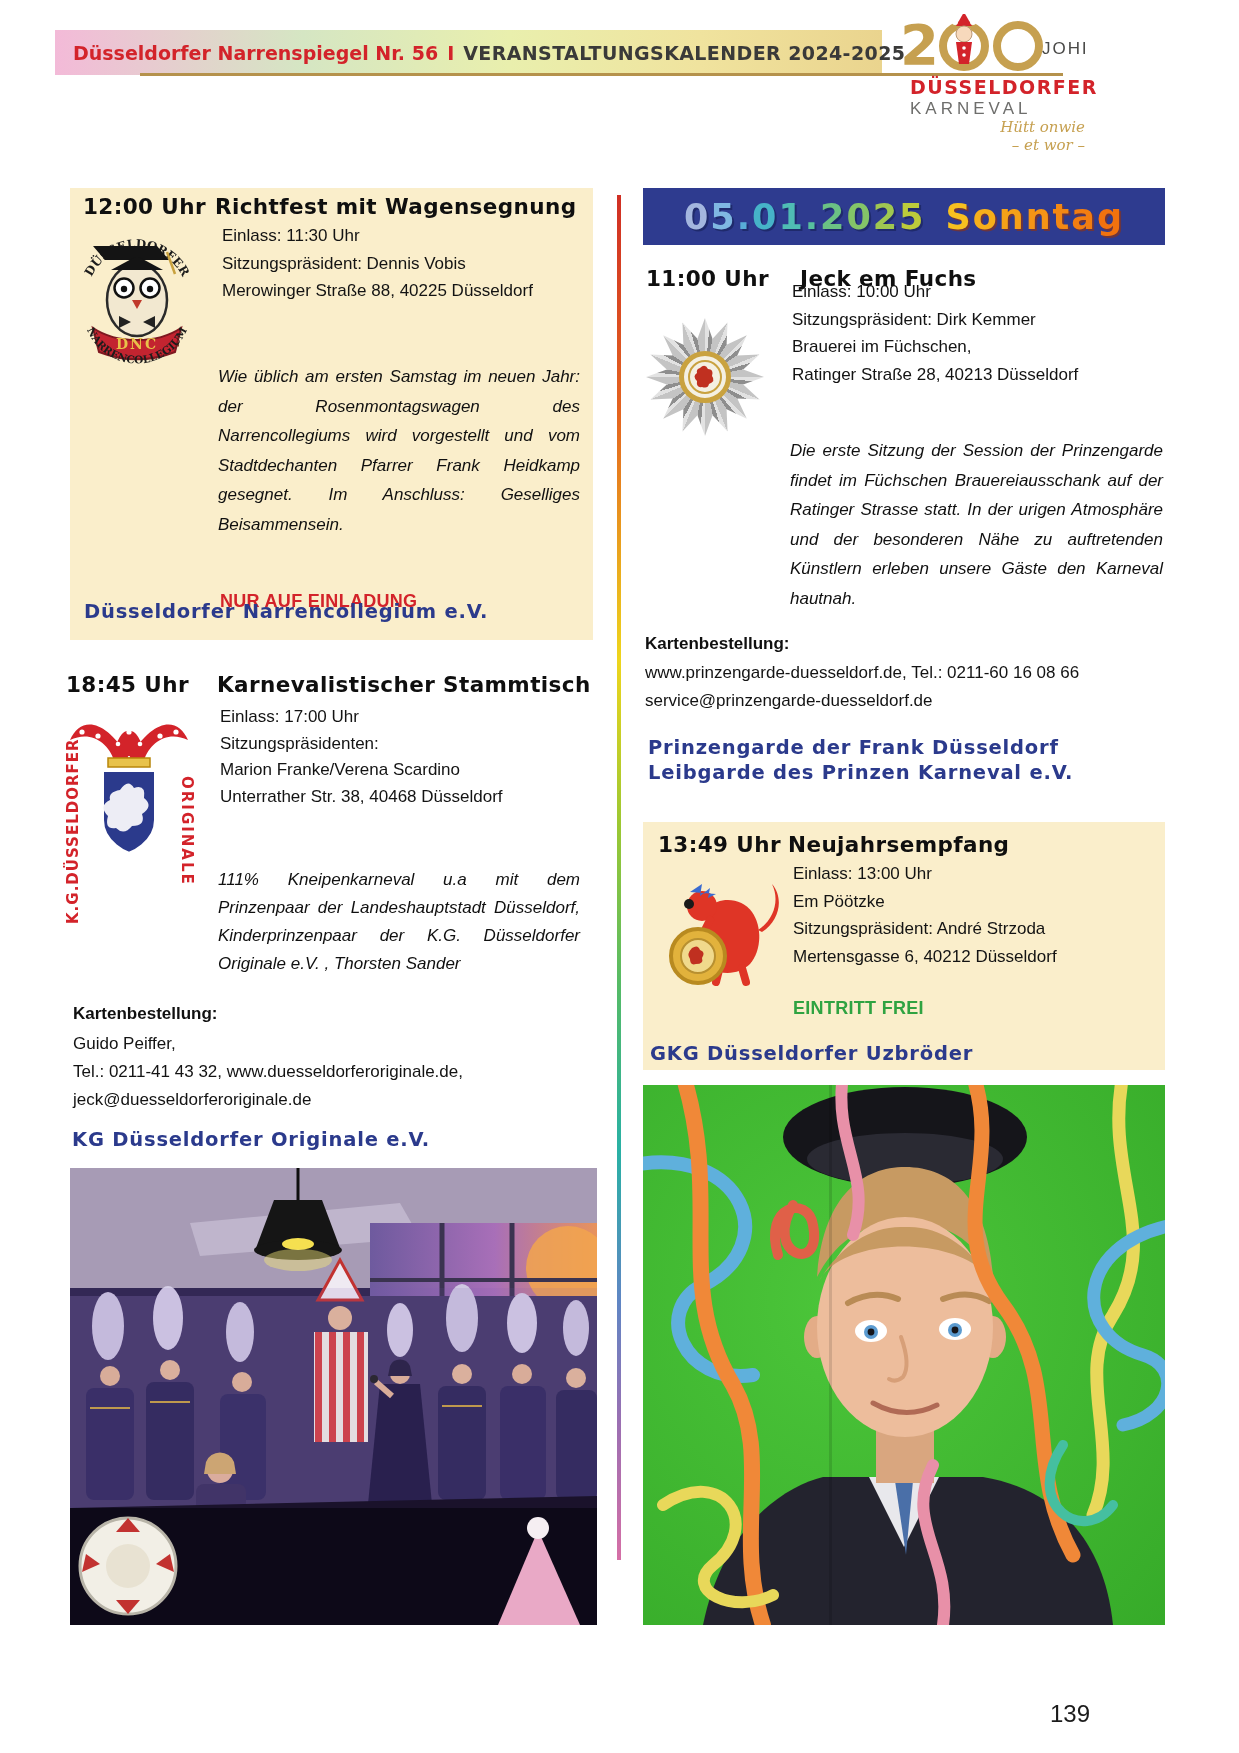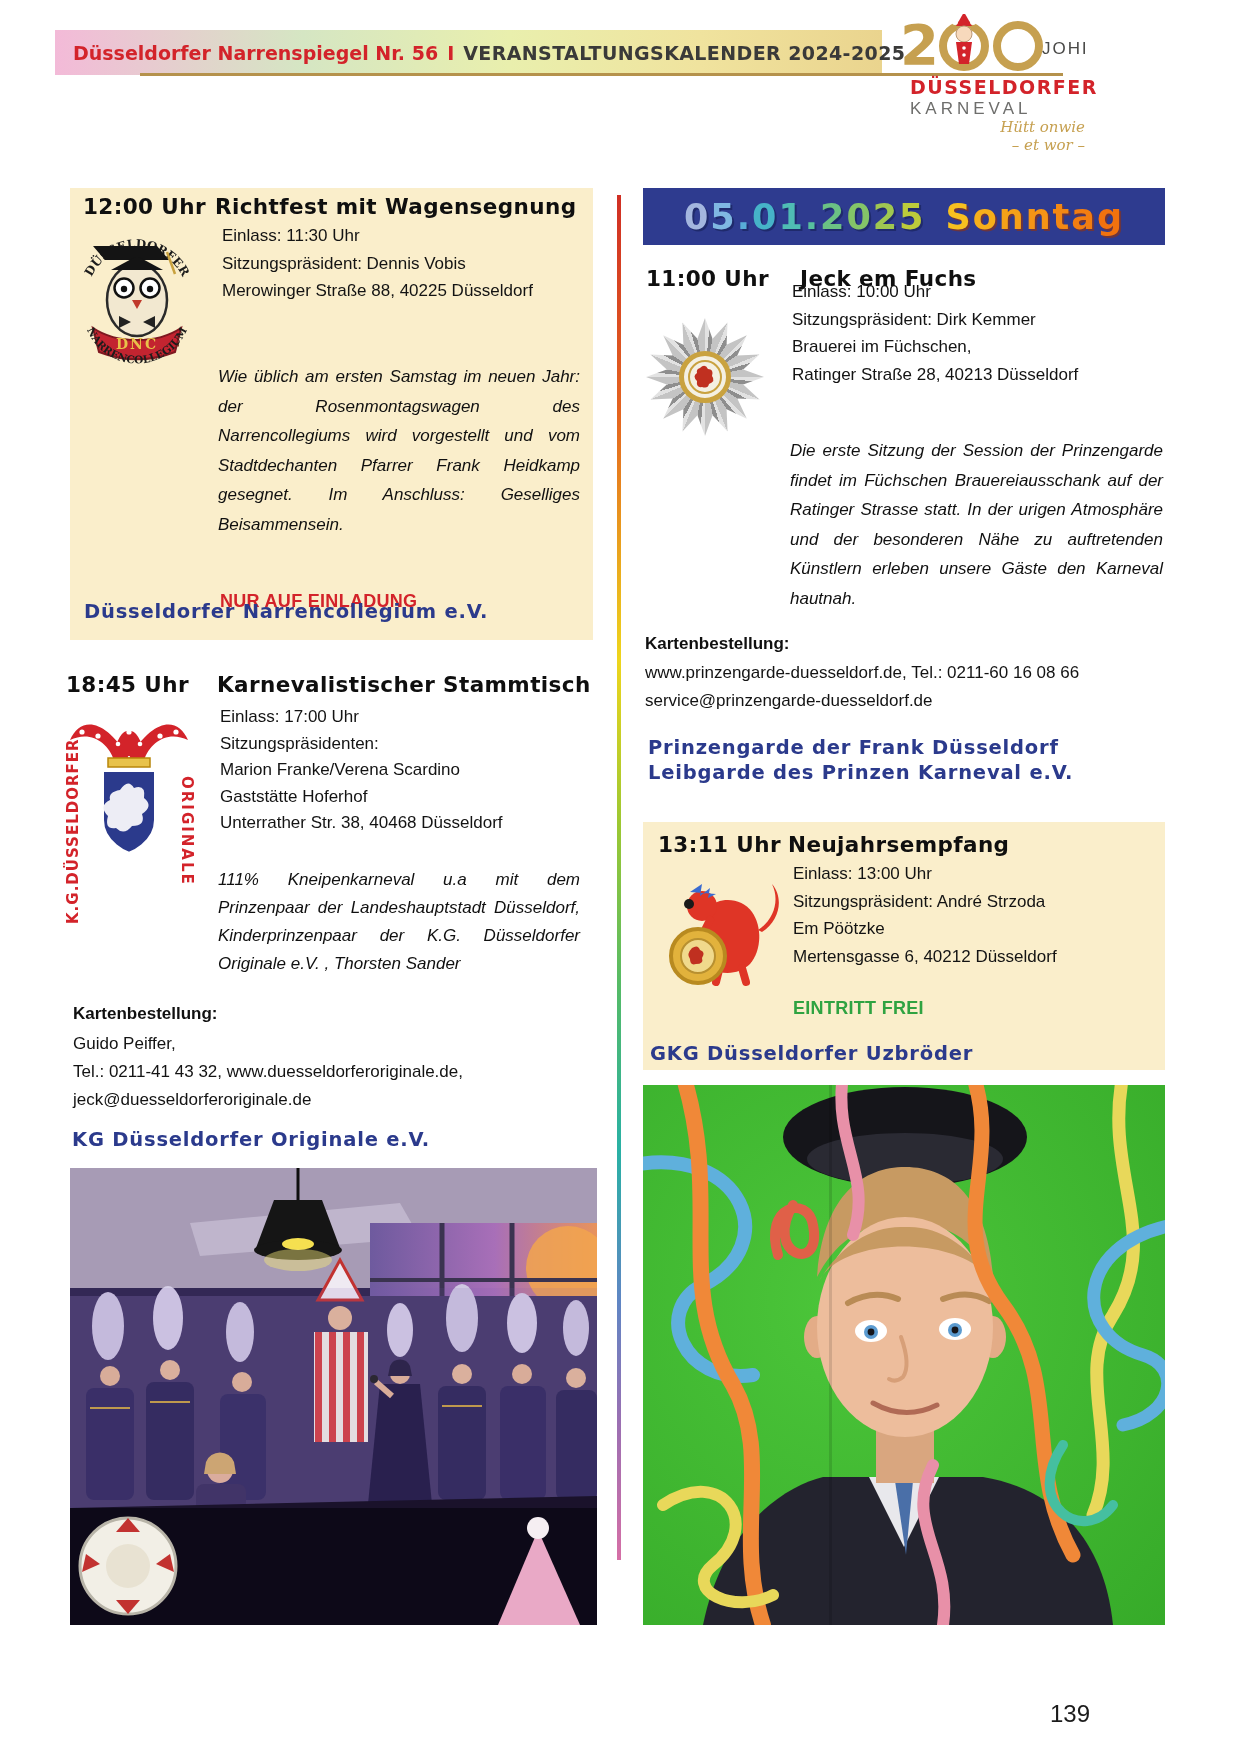--- a/index.html
+++ b/index.html
@@ -163,21 +163,20 @@
     <path d="M44,72 H98 V122 C98,146 71,156 71,156 C71,156 44,146 44,122 Z" fill="#2B3A8C" stroke="#fff" stroke-width="4"></path>
     <path d="M62,92 q8,-12 14,-2 q12,-4 10,10 q10,8 -2,16 q4,12 -10,12 q-8,10 -16,2 q-12,2 -8,-12 q-10,-10 2,-16 q-2,-8 10,-10 z" fill="#EDEDF5"></path>
     <text transform="translate(20,226) rotate(-90)" font-family="DejaVu Sans,sans-serif" font-weight="700" font-size="15" letter-spacing="1" fill="#D3232A">K.G.DÜSSELDORFER</text>
     <text transform="translate(124,78) rotate(90)" font-family="DejaVu Sans,sans-serif" font-weight="700" font-size="15" letter-spacing="2" fill="#D3232A">ORIGINALE</text>
   </svg>
 
   <div class="abs info" style="left:220px;top:704px;width:362px;line-height:26.5px;">
     <div>Einlass: 17:00 Uhr</div>
     <div>Sitzungspräsidenten:</div>
     <div>Marion Franke/Verena Scardino</div>
-    <div>Gaststätte Hoferhof</div>
     <div>Unterrather Str. 38, 40468 Düsseldorf</div>
   </div>
 
   <div class="abs desc" style="left:218px;top:866px;width:362px;line-height:28px;">111% Kneipenkarneval u.a mit dem Prinzenpaar der Landeshauptstadt Düsseldorf, Kinderprinzenpaar der K.G. Düsseldorfer Originale e.V. , Thorsten Sander</div>
 
   <div class="abs" style="left:73px;top:1004px;">
     <div class="tick-h">Kartenbestellung:</div>
     <div class="tick-l" style="margin-top:10px;">Guido Peiffer,</div>
     <div class="tick-l" style="margin-top:8px;">Tel.: 0211-41 43 32, www.duesseldorferoriginale.de,</div>
     <div class="tick-l" style="margin-top:8px;">jeck@duesseldorferoriginale.de</div>
@@ -299,39 +298,39 @@
     <div class="tick-h">Kartenbestellung:</div>
     <div class="tick-l" style="margin-top:9px;">www.prinzengarde-duesseldorf.de, Tel.: 0211-60 16 08 66</div>
     <div class="tick-l" style="margin-top:8px;">service@prinzengarde-duesseldorf.de</div>
   </div>
 
   <div class="abs org-blue" style="left:648px;top:736px;">Prinzengarde der Frank Düsseldorf</div>
   <div class="abs org-blue" style="left:648px;top:761px;">Leibgarde des Prinzen Karneval e.V.</div>
 
   <div class="abs beige box2"></div>
 
-  <span class="abs event-time" style="left:658px;top:832px;">13:11 Uhr</span>
+  <span class="abs event-time" style="left:658px;top:832px;">13:49 Uhr</span>
   <span class="abs event-name" style="left:788px;top:832px;">Neujahrsempfang</span>
 
   <svg class="abs" style="left:650px;top:870px;" width="140" height="120" viewBox="0 0 140 120">
     <path d="M112,62 C130,50 134,28 122,14 C130,30 124,50 108,60 Z" fill="#DF3526"></path>
     <path d="M58,38 C70,26 92,28 102,42 C112,56 112,80 100,94 C90,104 72,106 62,98 L56,74 Z" fill="#DF3526"></path>
     <circle cx="52" cy="36" r="15" fill="#DF3526"></circle>
     <circle cx="39" cy="34" r="5" fill="#1A1A1A"></circle>
     <polygon points="40,22 52,14 50,26 60,18 58,28 66,24" fill="#3A6BD0"></polygon>
     <path d="M60,50 L50,70 M70,96 L66,112 M92,98 L96,112" stroke="#DF3526" stroke-width="8" stroke-linecap="round"></path>
     <circle cx="48" cy="86" r="27" fill="#E2B23C" stroke="#B88A20" stroke-width="4"></circle>
     <circle cx="48" cy="86" r="17" fill="#F0D98C" stroke="#B89030" stroke-width="2"></circle>
     <path d="M42,78 q6,-4 8,2 q6,2 2,8 q2,6 -6,6 q-6,2 -6,-5 q-4,-5 2,-11 z" fill="#C03020"></path>
   </svg>
 
   <div class="abs info" style="left:793px;top:860px;width:370px;">
     <div>Einlass: 13:00 Uhr</div>
+    <div>Em Pöötzke</div>
     <div>Sitzungspräsident: André Strzoda</div>
-    <div>Em Pöötzke</div>
     <div>Mertensgasse 6, 40212 Düsseldorf</div>
   </div>
 
   <div class="abs notice-green" style="left:793px;top:998px;">EINTRITT FREI</div>
   <div class="abs org-blue" style="left:650px;top:1042px;">GKG Düsseldorfer Uzbröder</div>
 
   <svg class="abs" style="left:643px;top:1085px;" width="522" height="540" viewBox="0 0 522 540">
     <defs>
       <radialGradient id="grn" cx=".4" cy=".4" r=".9">
         <stop offset="0" stop-color="#4CC63A"></stop>

